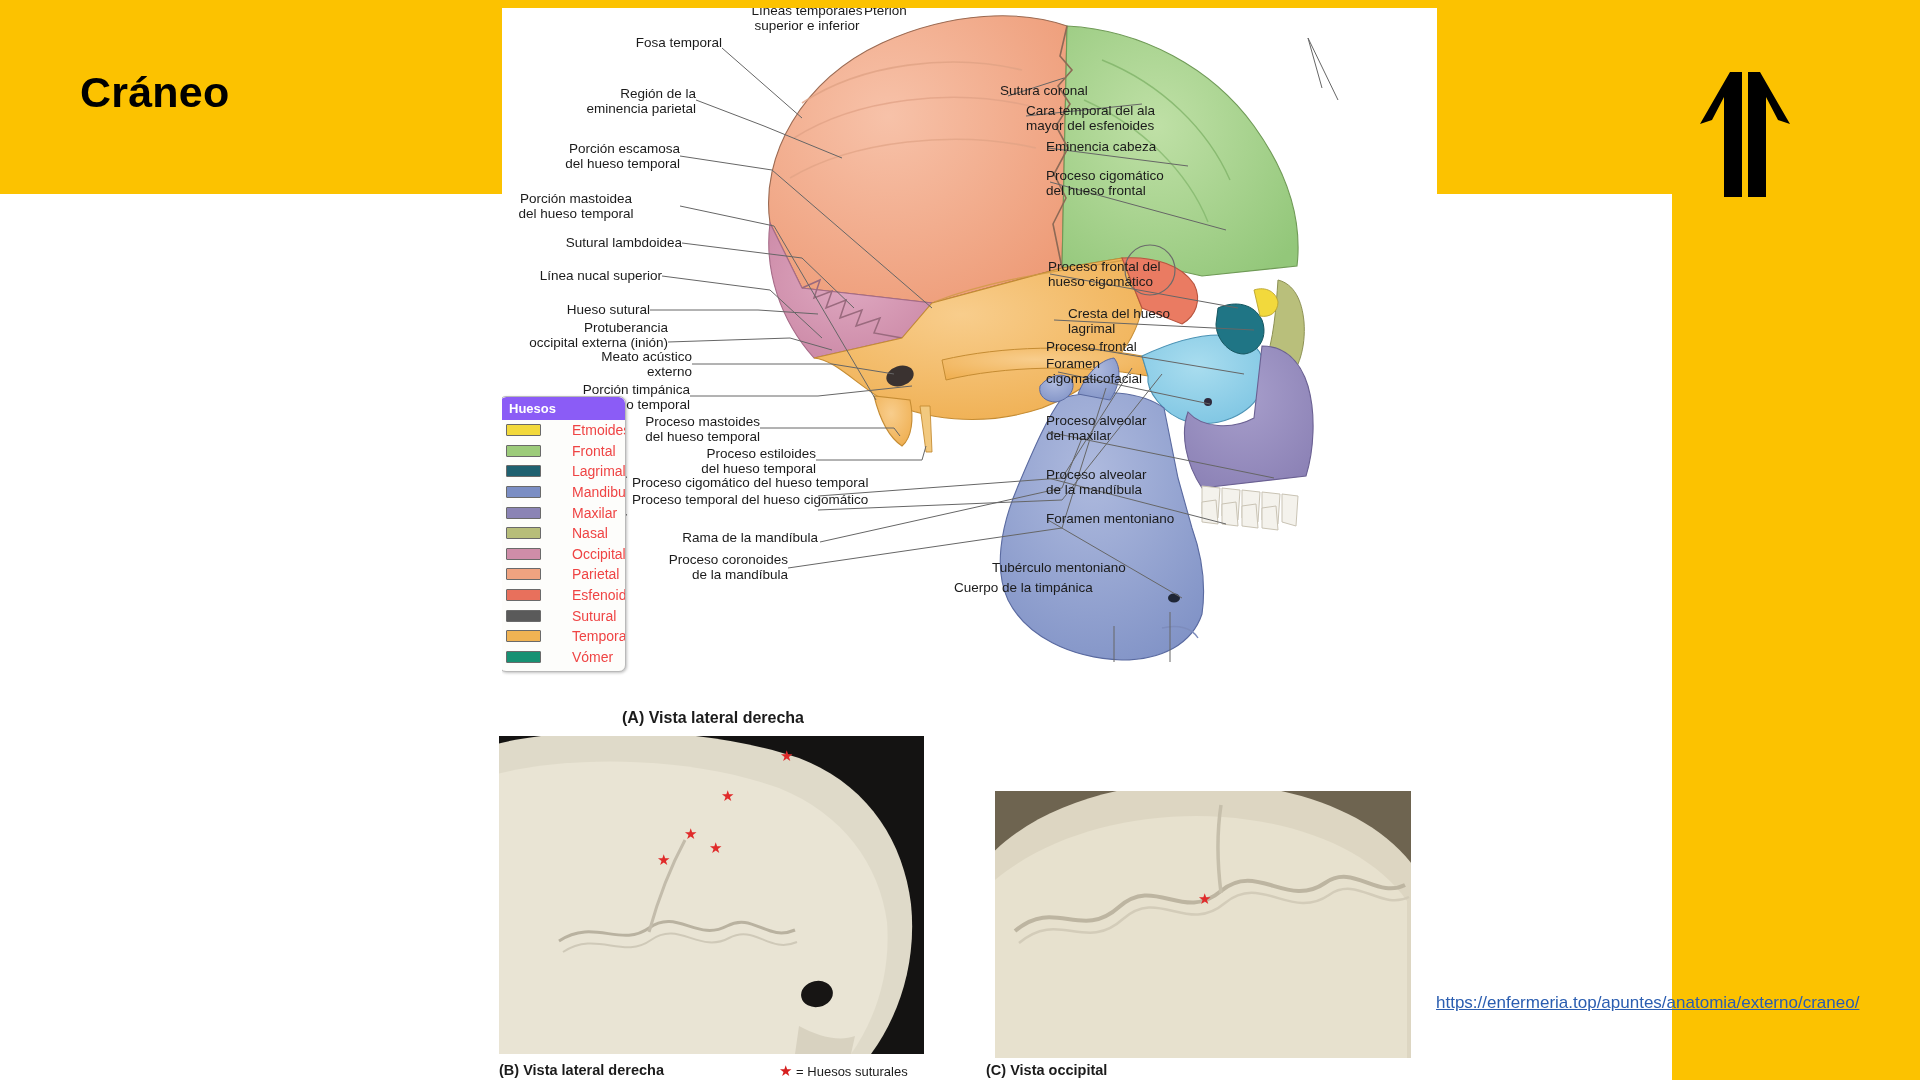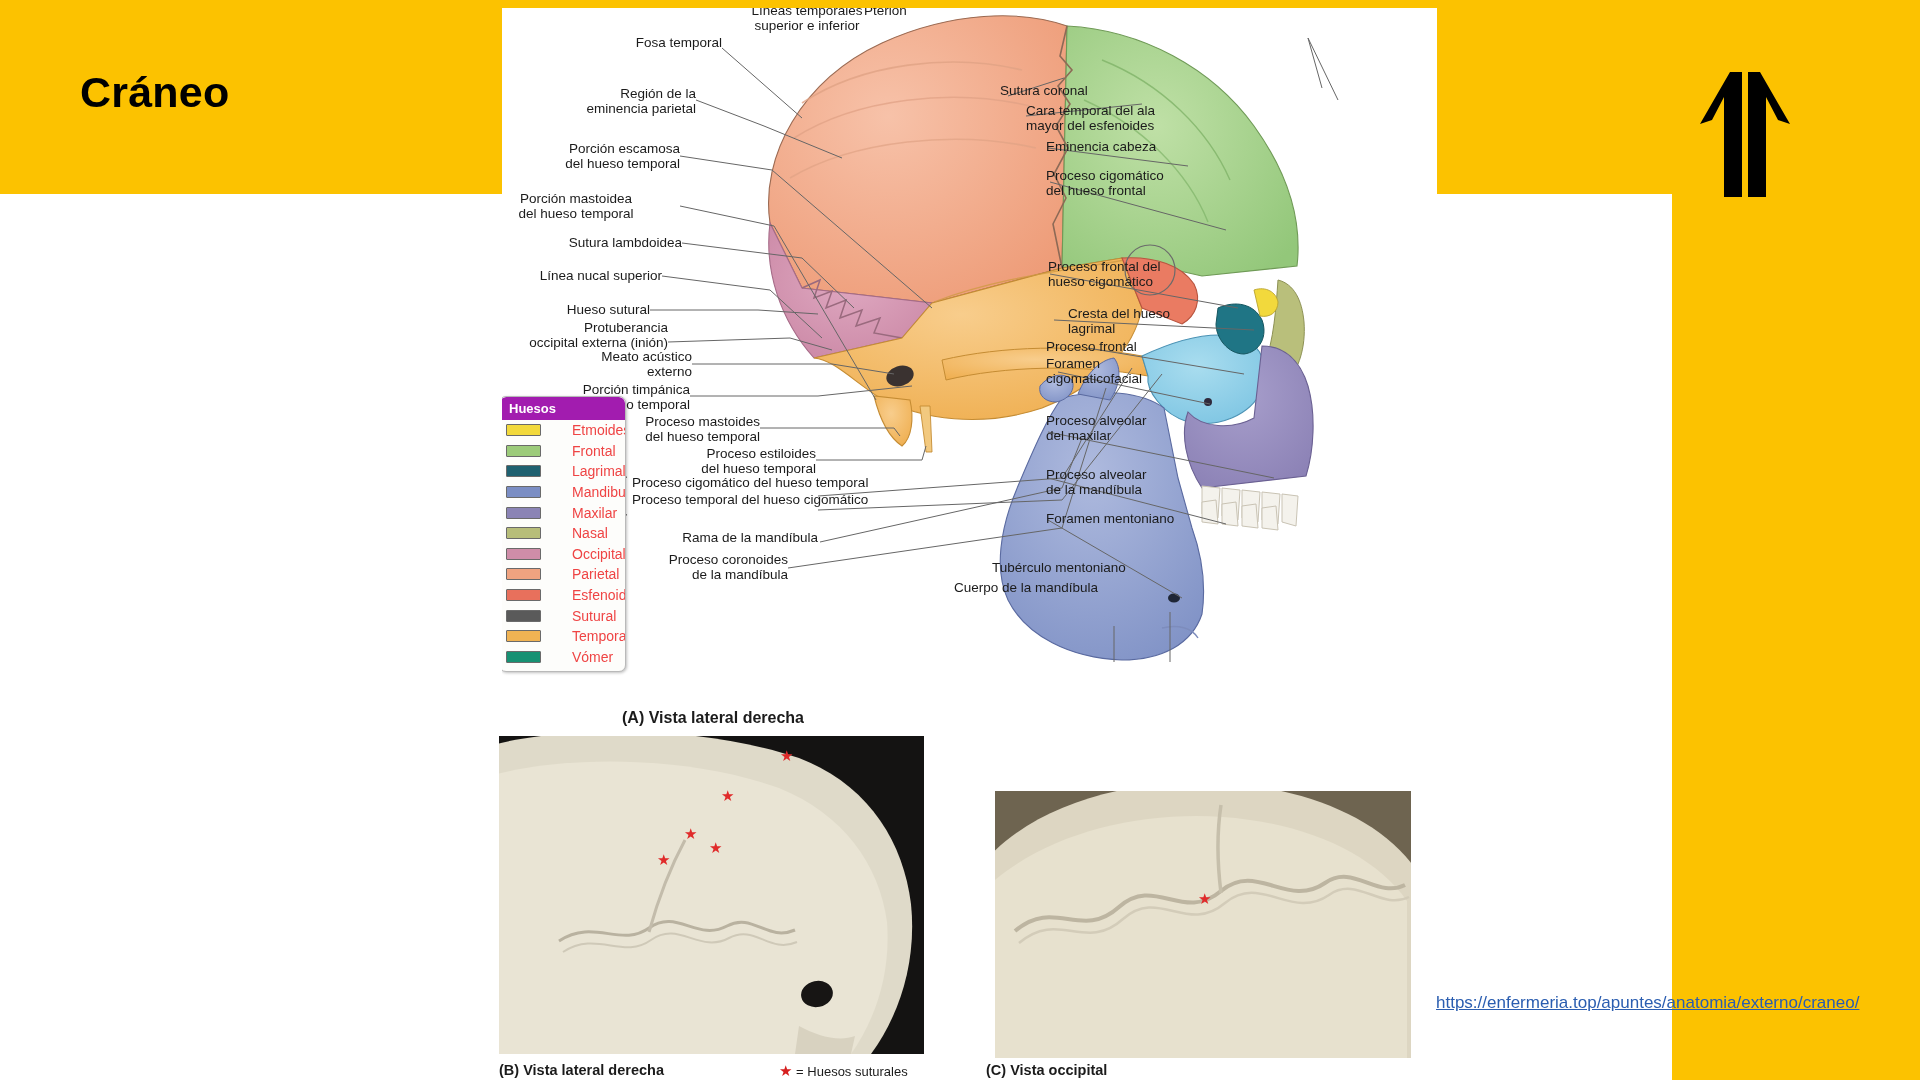--- a/index.html
+++ b/index.html
@@ -51,21 +51,21 @@
   
   #skull-svg{position:absolute;left:0;top:0;width:935px;height:730px;}
   
   #legend-box{
     position:absolute;left:499px;top:388px;width:125px;height:274px;
     background:#fdfdfb;border:1px solid #b9b9b9;border-radius:7px;
     box-shadow:1px 1px 3px rgba(0,0,0,.25);
     overflow:hidden;
   }
   #legend-header{
-    height:23px;background:#a21caf;
+    height:23px;background:#8b5cf6;
     border-radius:6px 6px 0 0;
     color:#fff;font-size:13px;font-weight:bold;
     padding:4px 0 0 9px;box-sizing:border-box;
   }
   .legend-row{
     display:flex;align-items:center;height:20.6px;padding-left:6px;
   }
   .legend-swatch{
     width:33px;height:10px;border:1px solid #6a6a6a;border-radius:1px;
     margin-right:6px;flex:none;
@@ -285,21 +285,21 @@
 superior e inferior</div>
   <div class="lbl" style="left:362px;top:-5px;">Pterión</div>
 
   <div class="lbl r" style="left:30px;top:27px;width:190px;">Fosa temporal</div>
   <div class="lbl r" style="left:20px;top:78px;width:174px;">Región de la
 eminencia parietal</div>
   <div class="lbl r" style="left:-30px;top:133px;width:208px;">Porción escamosa
 del hueso temporal</div>
   <div class="lbl r" style="left:-30px;top:183px;width:208px;text-align:center;">Porción mastoidea
 del hueso temporal</div>
-  <div class="lbl r" style="left:-28px;top:227px;width:208px;">Sutura lambdoidea</div>
+  <div class="lbl r" style="left:-28px;top:227px;width:208px;">Sutural lambdoidea</div>
   <div class="lbl r" style="left:-48px;top:260px;width:208px;">Línea nucal superior</div>
   <div class="lbl r" style="left:-40px;top:294px;width:188px;">Hueso sutural</div>
   <div class="lbl r" style="left:-46px;top:312px;width:212px;">Protuberancia
 occipital externa (inión)</div>
   <div class="lbl r" style="left:20px;top:341px;width:170px;text-align:right;">Meato acústico
 externo</div>
   <div class="lbl r" style="left:20px;top:374px;width:168px;">Porción timpánica
 del hueso temporal</div>
   <div class="lbl r" style="left:88px;top:406px;width:170px;">Proceso mastoides
 del hueso temporal</div>
@@ -312,21 +312,21 @@
     <svg width="16" height="40" viewBox="0 0 16 40">
         <path d="M13 1 C6 1 9 18 2 20 C9 22 6 39 13 39" fill="none" stroke="#444" stroke-width="1.2"></path>
       </svg>
   </div>
   <div class="lbl" style="left:130px;top:467px;">Proceso cigomático del hueso temporal</div>
   <div class="lbl" style="left:130px;top:484px;">Proceso temporal del hueso cigomático</div>
 
   <div class="lbl r" style="left:130px;top:522px;width:186px;">Rama de la mandíbula</div>
   <div class="lbl r" style="left:106px;top:544px;width:180px;">Proceso coronoides
 de la mandíbula</div>
-  <div class="lbl" style="left:452px;top:572px;">Cuerpo de la mandíbula</div>
+  <div class="lbl" style="left:452px;top:572px;">Cuerpo de la timpánica</div>
   <div class="lbl" style="left:490px;top:552px;">Tubérculo mentoniano</div>
 
   <div class="lbl" style="left:498px;top:75px;">Sutura coronal</div>
   <div class="lbl" style="left:524px;top:95px;">Cara temporal del ala
 mayor del esfenoides</div>
   <div class="lbl" style="left:544px;top:131px;">Eminencia cabeza</div>
   <div class="lbl" style="left:544px;top:160px;">Proceso cigomático
 del hueso frontal</div>
   <div class="lbl" style="left:546px;top:251px;">Proceso frontal del
 hueso cigomático</div>

